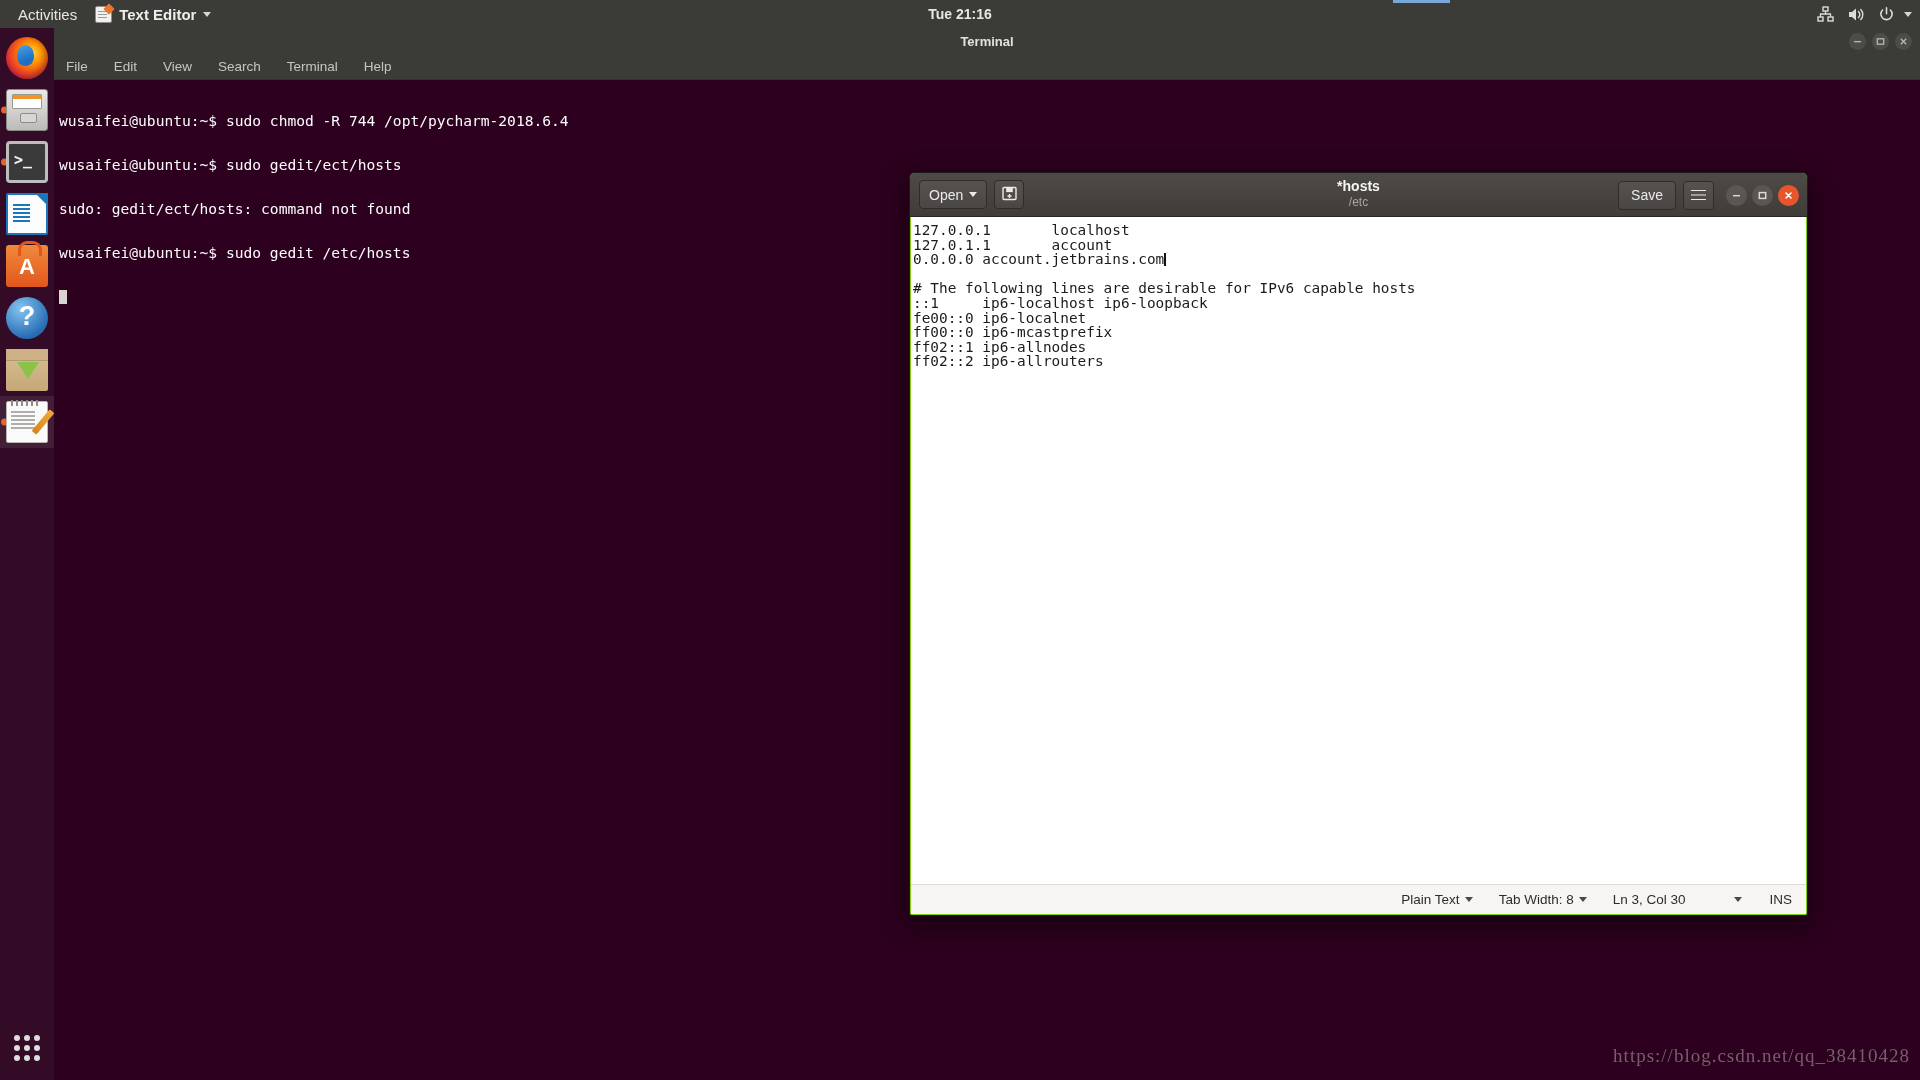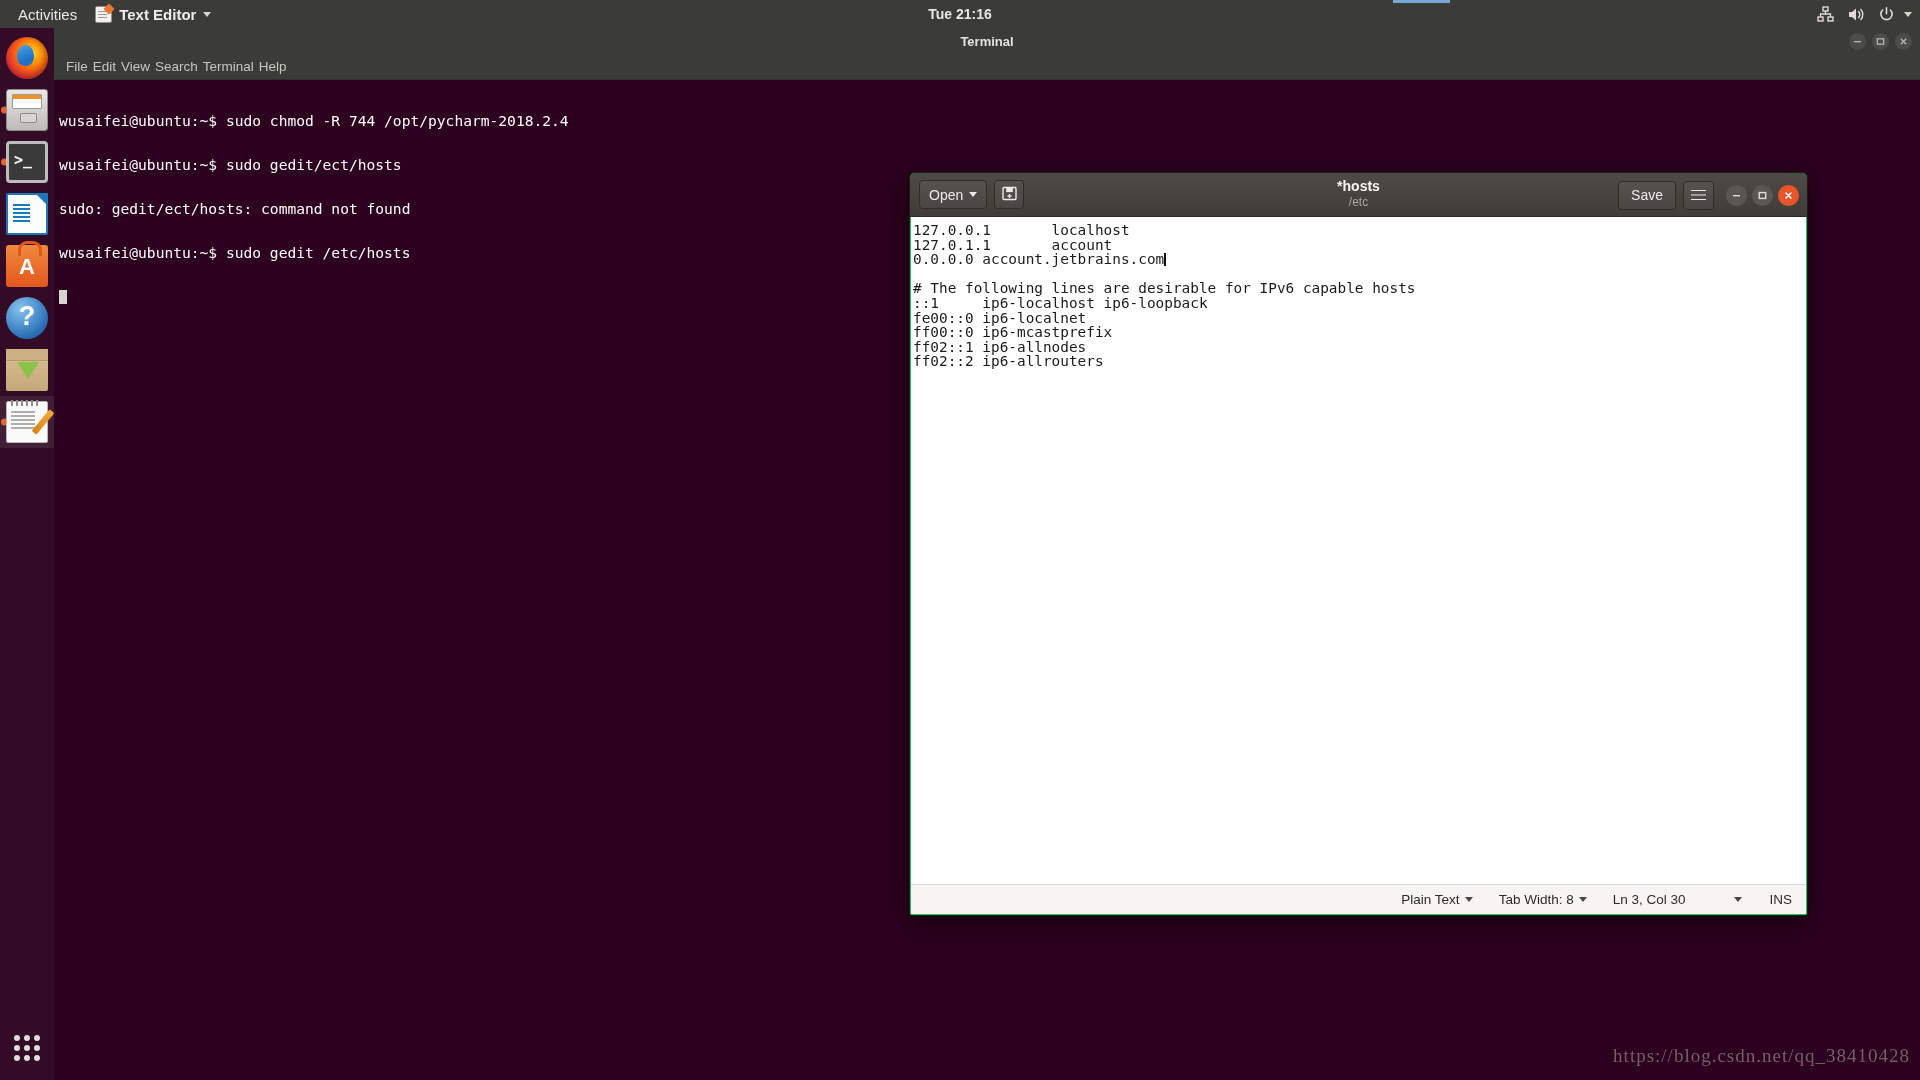--- a/index.html
+++ b/index.html
@@ -108,37 +108,37 @@
   #term-titlebar{
     height:26px; background:#3b3b37; color:#e4e2df;
     display:flex;align-items:center;justify-content:center;position:relative;
     font-size:13px;font-weight:bold;
   }
   #term-ctrls{ position:absolute; right:8px; top:0; height:26px; display:flex;align-items:center;gap:6px;}
   .tctl{ width:17px;height:17px;border-radius:50%;background:#4c4c48;display:flex;align-items:center;justify-content:center;}
   .tctl svg{display:block;}
   #term-menubar{
     height:26px; background:#3b3b37; color:#c7c5c2; display:flex; align-items:center;
-    gap:5px; padding-left:12px; font-size:13.5px; border-bottom:1px solid #32322f;
+    gap:26px; padding-left:12px; font-size:13.5px; border-bottom:1px solid #32322f;
   }
   #term-menubar span{ cursor:default; }
   #term-body{
     position:absolute; left:0; top:52px; right:0; bottom:0;
     background:#2c001e; padding:5px 0 0 3px;
     font-family:"DejaVu Sans Mono", monospace; font-size:14.6px; line-height:14.6px;
     color:#ffffff; white-space:pre;
   }
   #term-body .tline{ height:14.6px; line-height:14.6px; padding-left:2px;}
   #term-cursor{ display:inline-block;width:8px;height:14px;background:#d9d4d0;vertical-align:-3px;}
 
   
   #gedit{
     position:absolute; left:909px; top:172px; width:899px; height:744px;
     z-index:30; box-shadow:0 7px 26px rgba(0,0,0,.55);
-    border-radius:6px 6px 3px 3px; background:#22c55e;
+    border-radius:6px 6px 3px 3px; background:#84cc16;
     border:1px solid #1d1a17;
   }
   #gedit-header{
     height:44px; border-radius:5px 5px 0 0;
     background:linear-gradient(#4e4a46,#403c38);
     border-bottom:1px solid #2a2724;
     display:flex;align-items:center;position:relative;padding:0 8px;
   }
   .hbtn{
     background:linear-gradient(#565250,#4a4643);
@@ -300,21 +300,21 @@
   </div>
   <div id="term-menubar">
     <span>File</span>
     <span>Edit</span>
     <span>View</span>
     <span>Search</span>
     <span>Terminal</span>
     <span>Help</span>
   </div>
   <div id="term-body">
-    <div class="tline">wusaifei@ubuntu:~$ sudo chmod -R 744 /opt/pycharm-2018.2.4</div>
+    <div class="tline">wusaifei@ubuntu:~$ sudo chmod -R 744 /opt/pycharm-2018.6.4</div>
     <div class="tline">wusaifei@ubuntu:~$ sudo gedit/ect/hosts</div>
     <div class="tline">sudo: gedit/ect/hosts: command not found</div>
     <div class="tline">wusaifei@ubuntu:~$ sudo gedit /etc/hosts</div>
     <div class="tline"><span id="term-cursor"></span></div>
   </div>
 </div>
 
 <div id="gedit">
   <div id="gedit-header">
     <div id="open-btn" class="hbtn">

